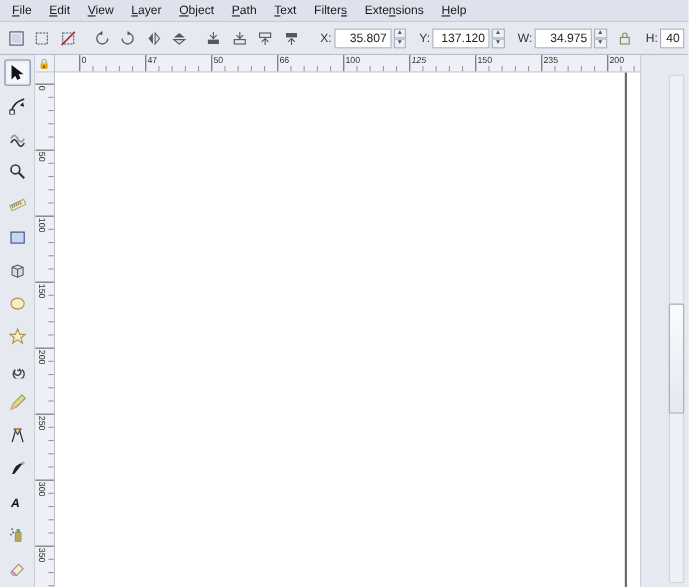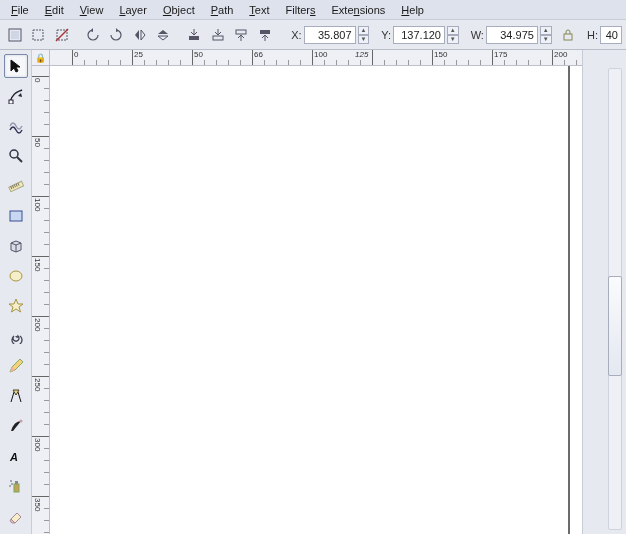--- a/index.html
+++ b/index.html
@@ -269,21 +269,21 @@
   <div class="canvas-wrap">
     <div class="rcorner">🔒</div>
     <div class="hruler" id="hruler">
         <div class="tick" style="left: 22px;"></div>
         <div class="lbl" style="left: 22px;">0</div>
         <div class="tick minor" style="left: 34px;"></div>
         <div class="tick minor" style="left: 46px;"></div>
         <div class="tick minor" style="left: 58px;"></div>
         <div class="tick minor" style="left: 70px;"></div>
         <div class="tick" style="left: 82px;"></div>
-        <div class="lbl" style="left: 82px;">25</div>
+        <div class="lbl" style="left: 82px;">47</div>
         <div class="tick minor" style="left: 94px;"></div>
         <div class="tick minor" style="left: 106px;"></div>
         <div class="tick minor" style="left: 118px;"></div>
         <div class="tick minor" style="left: 130px;"></div>
         <div class="tick" style="left: 142px;"></div>
         <div class="lbl" style="left: 142px;">50</div>
         <div class="tick minor" style="left: 154px;"></div>
         <div class="tick minor" style="left: 166px;"></div>
         <div class="tick minor" style="left: 178px;"></div>
         <div class="tick minor" style="left: 190px;"></div>
@@ -293,33 +293,33 @@
         <div class="tick minor" style="left: 226px;"></div>
         <div class="tick minor" style="left: 238px;"></div>
         <div class="tick minor" style="left: 250px;"></div>
         <div class="tick" style="left: 262px;"></div>
         <div class="lbl" style="left: 262px;">100</div>
         <div class="tick minor" style="left: 274px;"></div>
         <div class="tick minor" style="left: 286px;"></div>
         <div class="tick minor" style="left: 298px;"></div>
         <div class="tick minor" style="left: 310px;"></div>
         <div class="tick" style="left: 322px;"></div>
-        <div class="lbl" style="left: 303px; font-style: italic;">125</div>
+        <div class="lbl" style="left: 322px; font-style: italic;">125</div>
         <div class="tick minor" style="left: 334px;"></div>
         <div class="tick minor" style="left: 346px;"></div>
         <div class="tick minor" style="left: 358px;"></div>
         <div class="tick minor" style="left: 370px;"></div>
         <div class="tick" style="left: 382px;"></div>
         <div class="lbl" style="left: 382px;">150</div>
         <div class="tick minor" style="left: 394px;"></div>
         <div class="tick minor" style="left: 406px;"></div>
         <div class="tick minor" style="left: 418px;"></div>
         <div class="tick minor" style="left: 430px;"></div>
         <div class="tick" style="left: 442px;"></div>
-        <div class="lbl" style="left: 442px;">175</div>
+        <div class="lbl" style="left: 442px;">235</div>
         <div class="tick minor" style="left: 454px;"></div>
         <div class="tick minor" style="left: 466px;"></div>
         <div class="tick minor" style="left: 478px;"></div>
         <div class="tick minor" style="left: 490px;"></div>
         <div class="tick" style="left: 502px;"></div>
         <div class="lbl" style="left: 502px;">200</div>
         <div class="tick minor" style="left: 514px;"></div>
         <div class="tick minor" style="left: 526px;"></div>
       </div>
     <div class="vruler" id="vruler">

